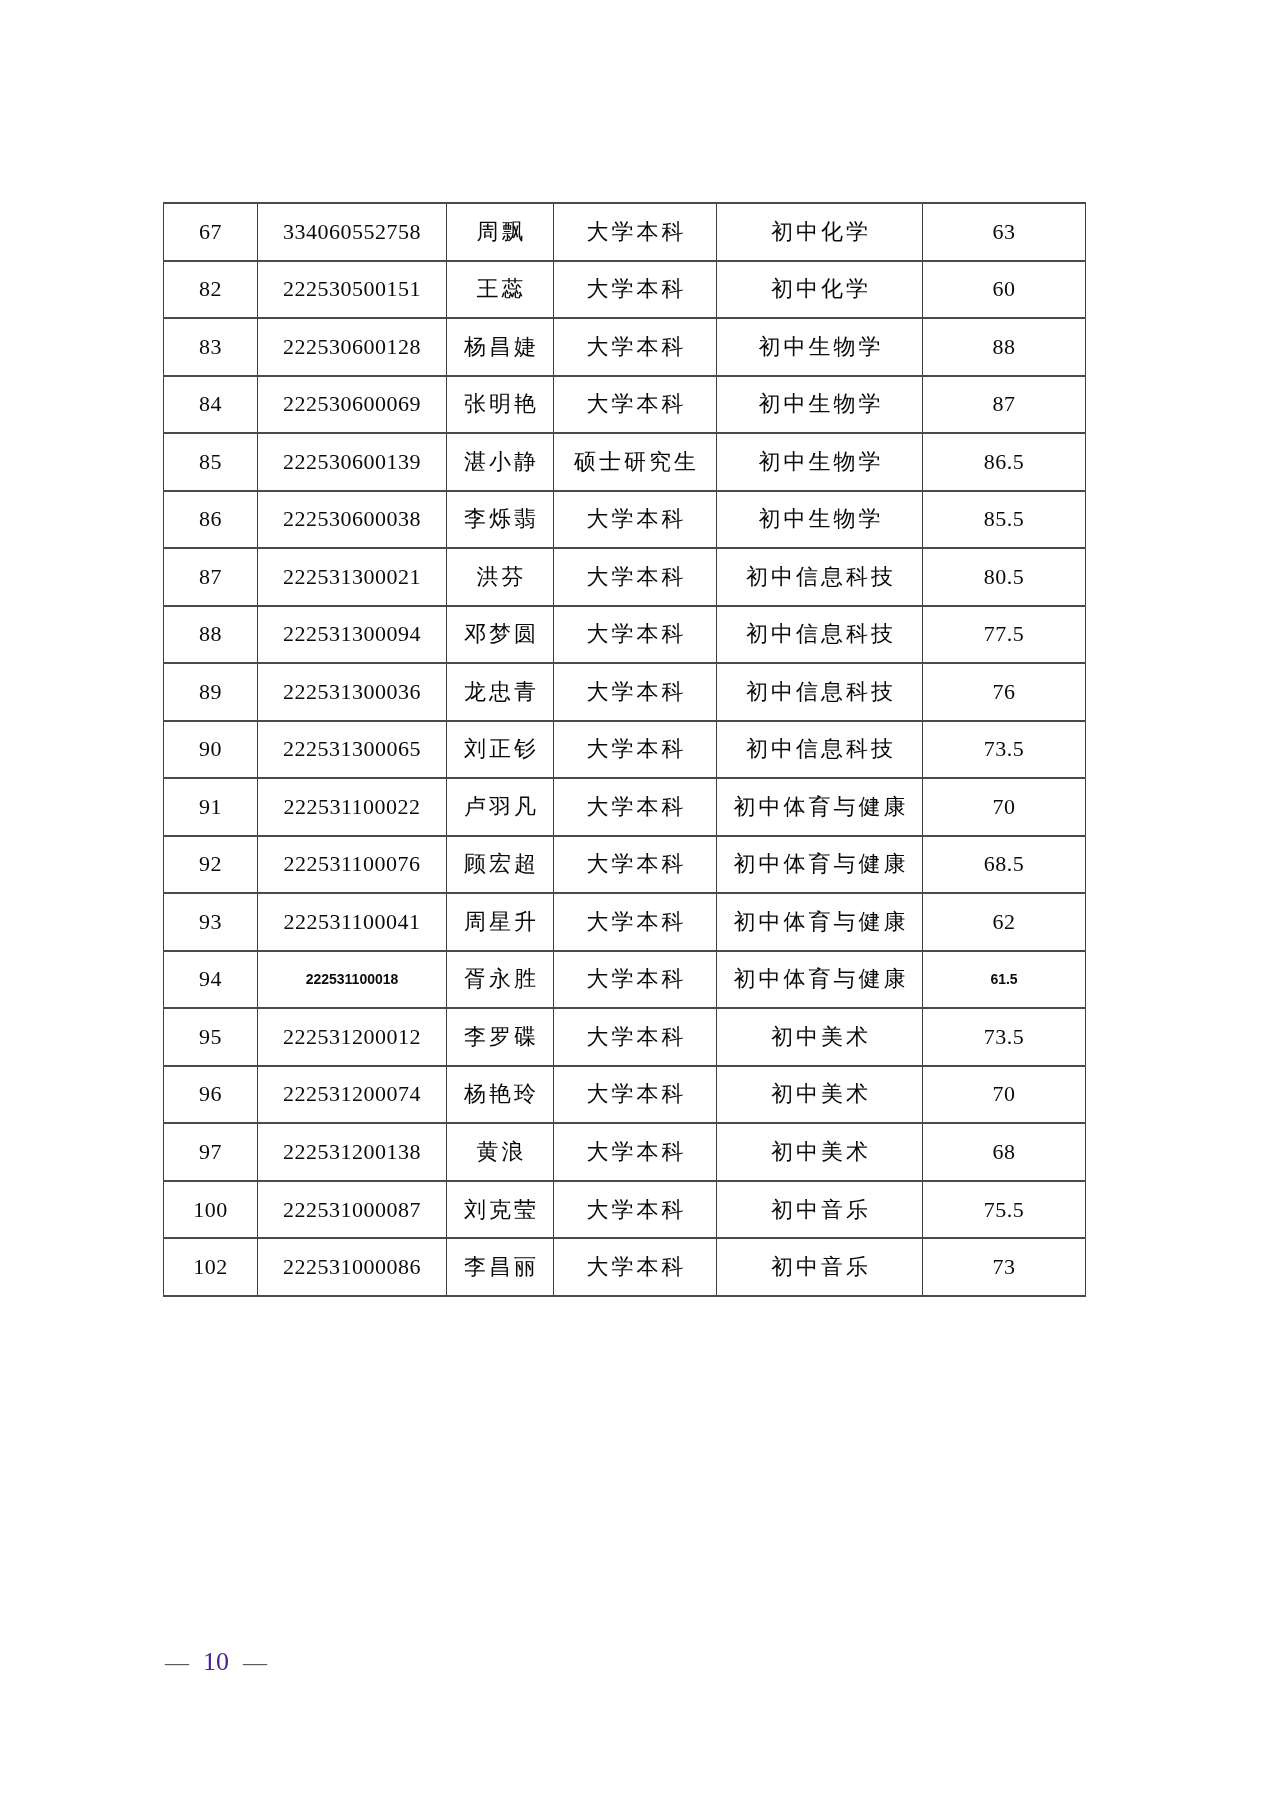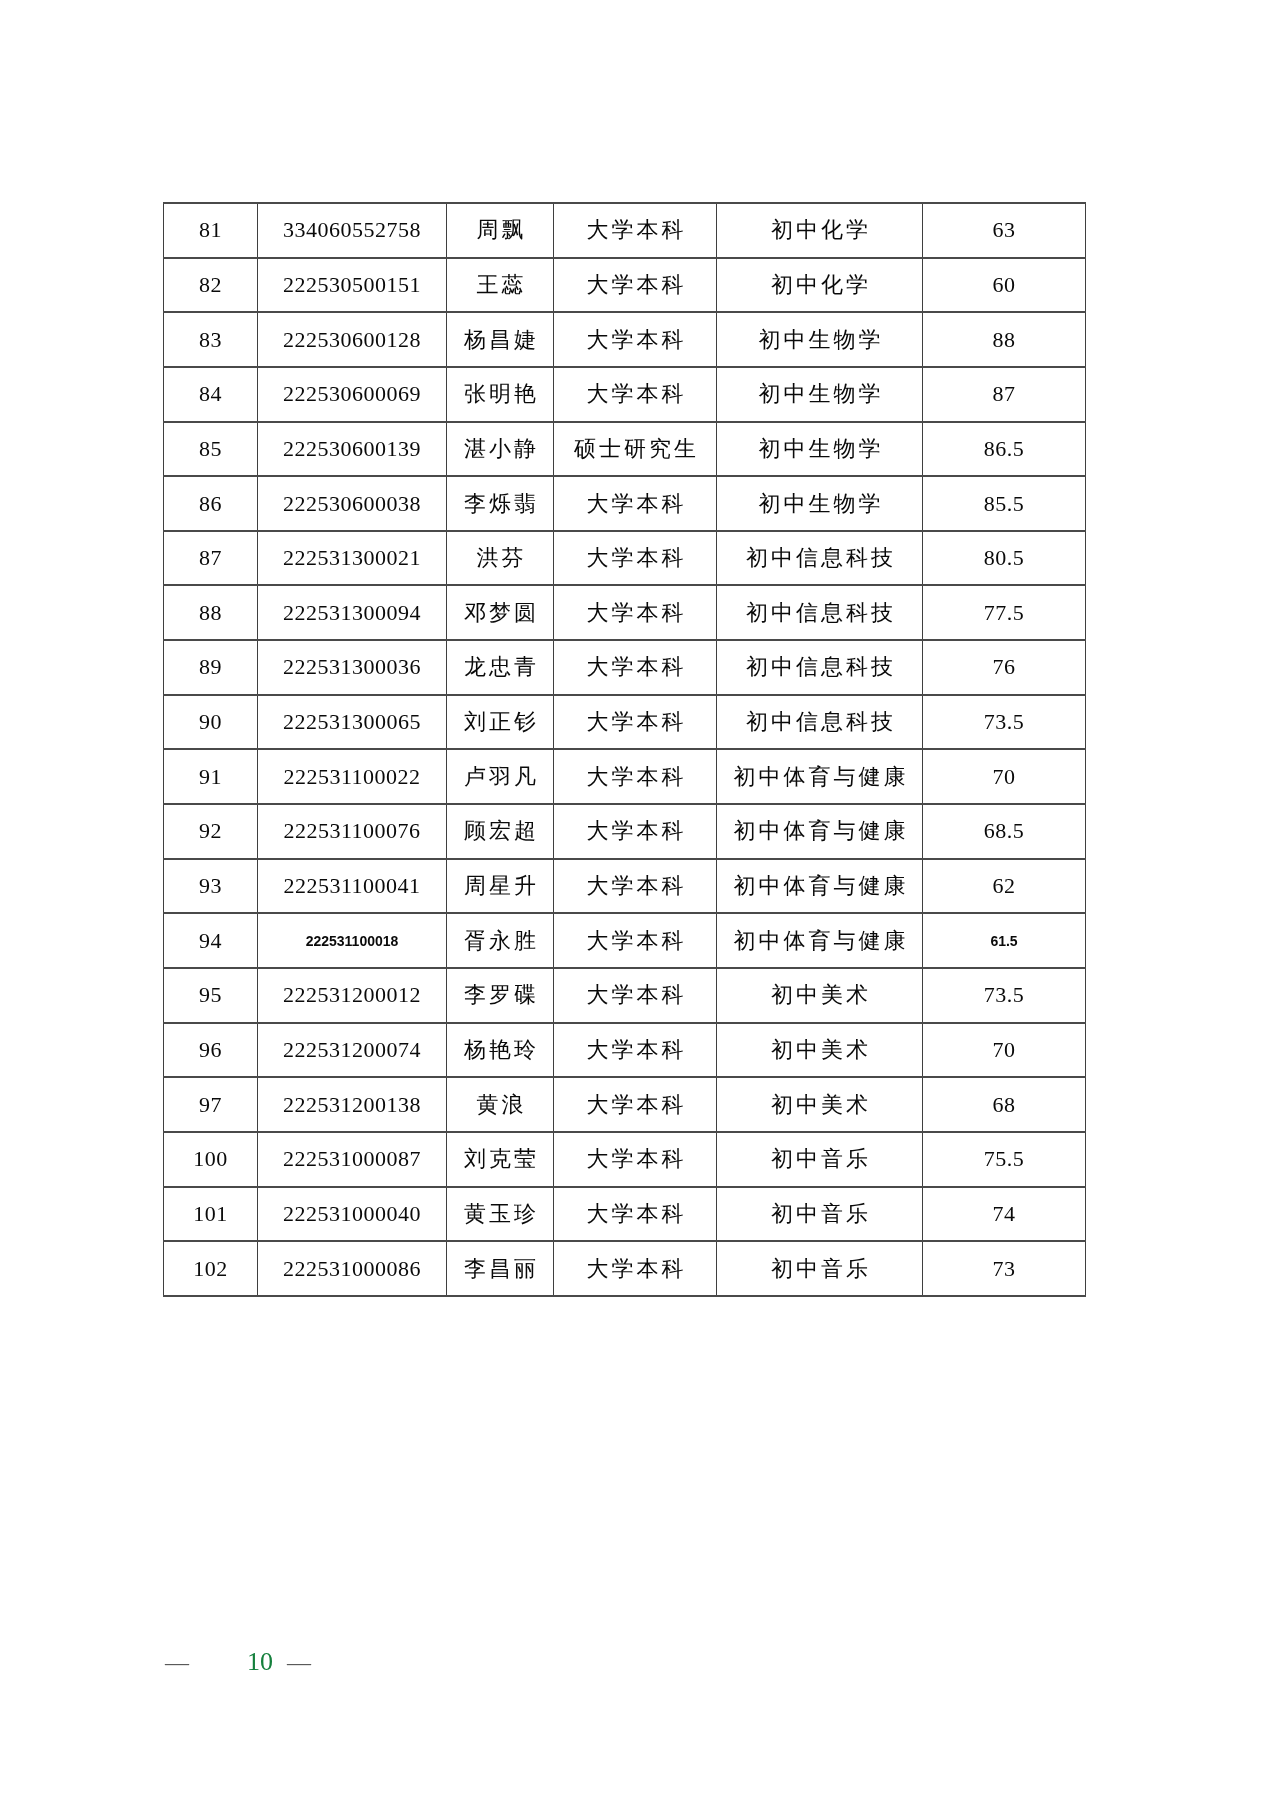--- a/index.html
+++ b/index.html
@@ -59,41 +59,40 @@
     align-items: center;
     gap: 14px;
     font-size: 26px;
   }
   .footer .dash {
     color: #5a5a5a;
     font-size: 24px;
     line-height: 1;
   }
   .footer .pagenum {
-    color: #15803d;
-    margin-left: 44px;
+    color: #4c1d95;
   }
 </style>
 </head>
 <body>
 
 <div class="page">
 
   <table class="results">
     <colgroup>
       <col style="width:94px">
       <col style="width:189px">
       <col style="width:107px">
       <col style="width:163px">
       <col style="width:206px">
       <col style="width:163px">
     </colgroup>
     <tbody>
         <tr>
-          <td class="num">81</td>
+          <td class="num">67</td>
           <td class="num">334060552758</td>
           <td class="cjk">周飘</td>
           <td class="cjk">大学本科</td>
           <td class="cjk">初中化学</td>
           <td class="num">63</td>
         </tr>
         <tr>
           <td class="num">82</td>
           <td class="num">222530500151</td>
           <td class="cjk">王蕊</td>
@@ -221,28 +220,20 @@
           <td class="cjk">初中美术</td>
           <td class="num">68</td>
         </tr>
         <tr>
           <td class="num">100</td>
           <td class="num">222531000087</td>
           <td class="cjk">刘克莹</td>
           <td class="cjk">大学本科</td>
           <td class="cjk">初中音乐</td>
           <td class="num">75.5</td>
-        </tr>
-        <tr>
-          <td class="num">101</td>
-          <td class="num">222531000040</td>
-          <td class="cjk">黄玉珍</td>
-          <td class="cjk">大学本科</td>
-          <td class="cjk">初中音乐</td>
-          <td class="num">74</td>
         </tr>
         <tr>
           <td class="num">102</td>
           <td class="num">222531000086</td>
           <td class="cjk">李昌丽</td>
           <td class="cjk">大学本科</td>
           <td class="cjk">初中音乐</td>
           <td class="num">73</td>
         </tr>
       </tbody>

